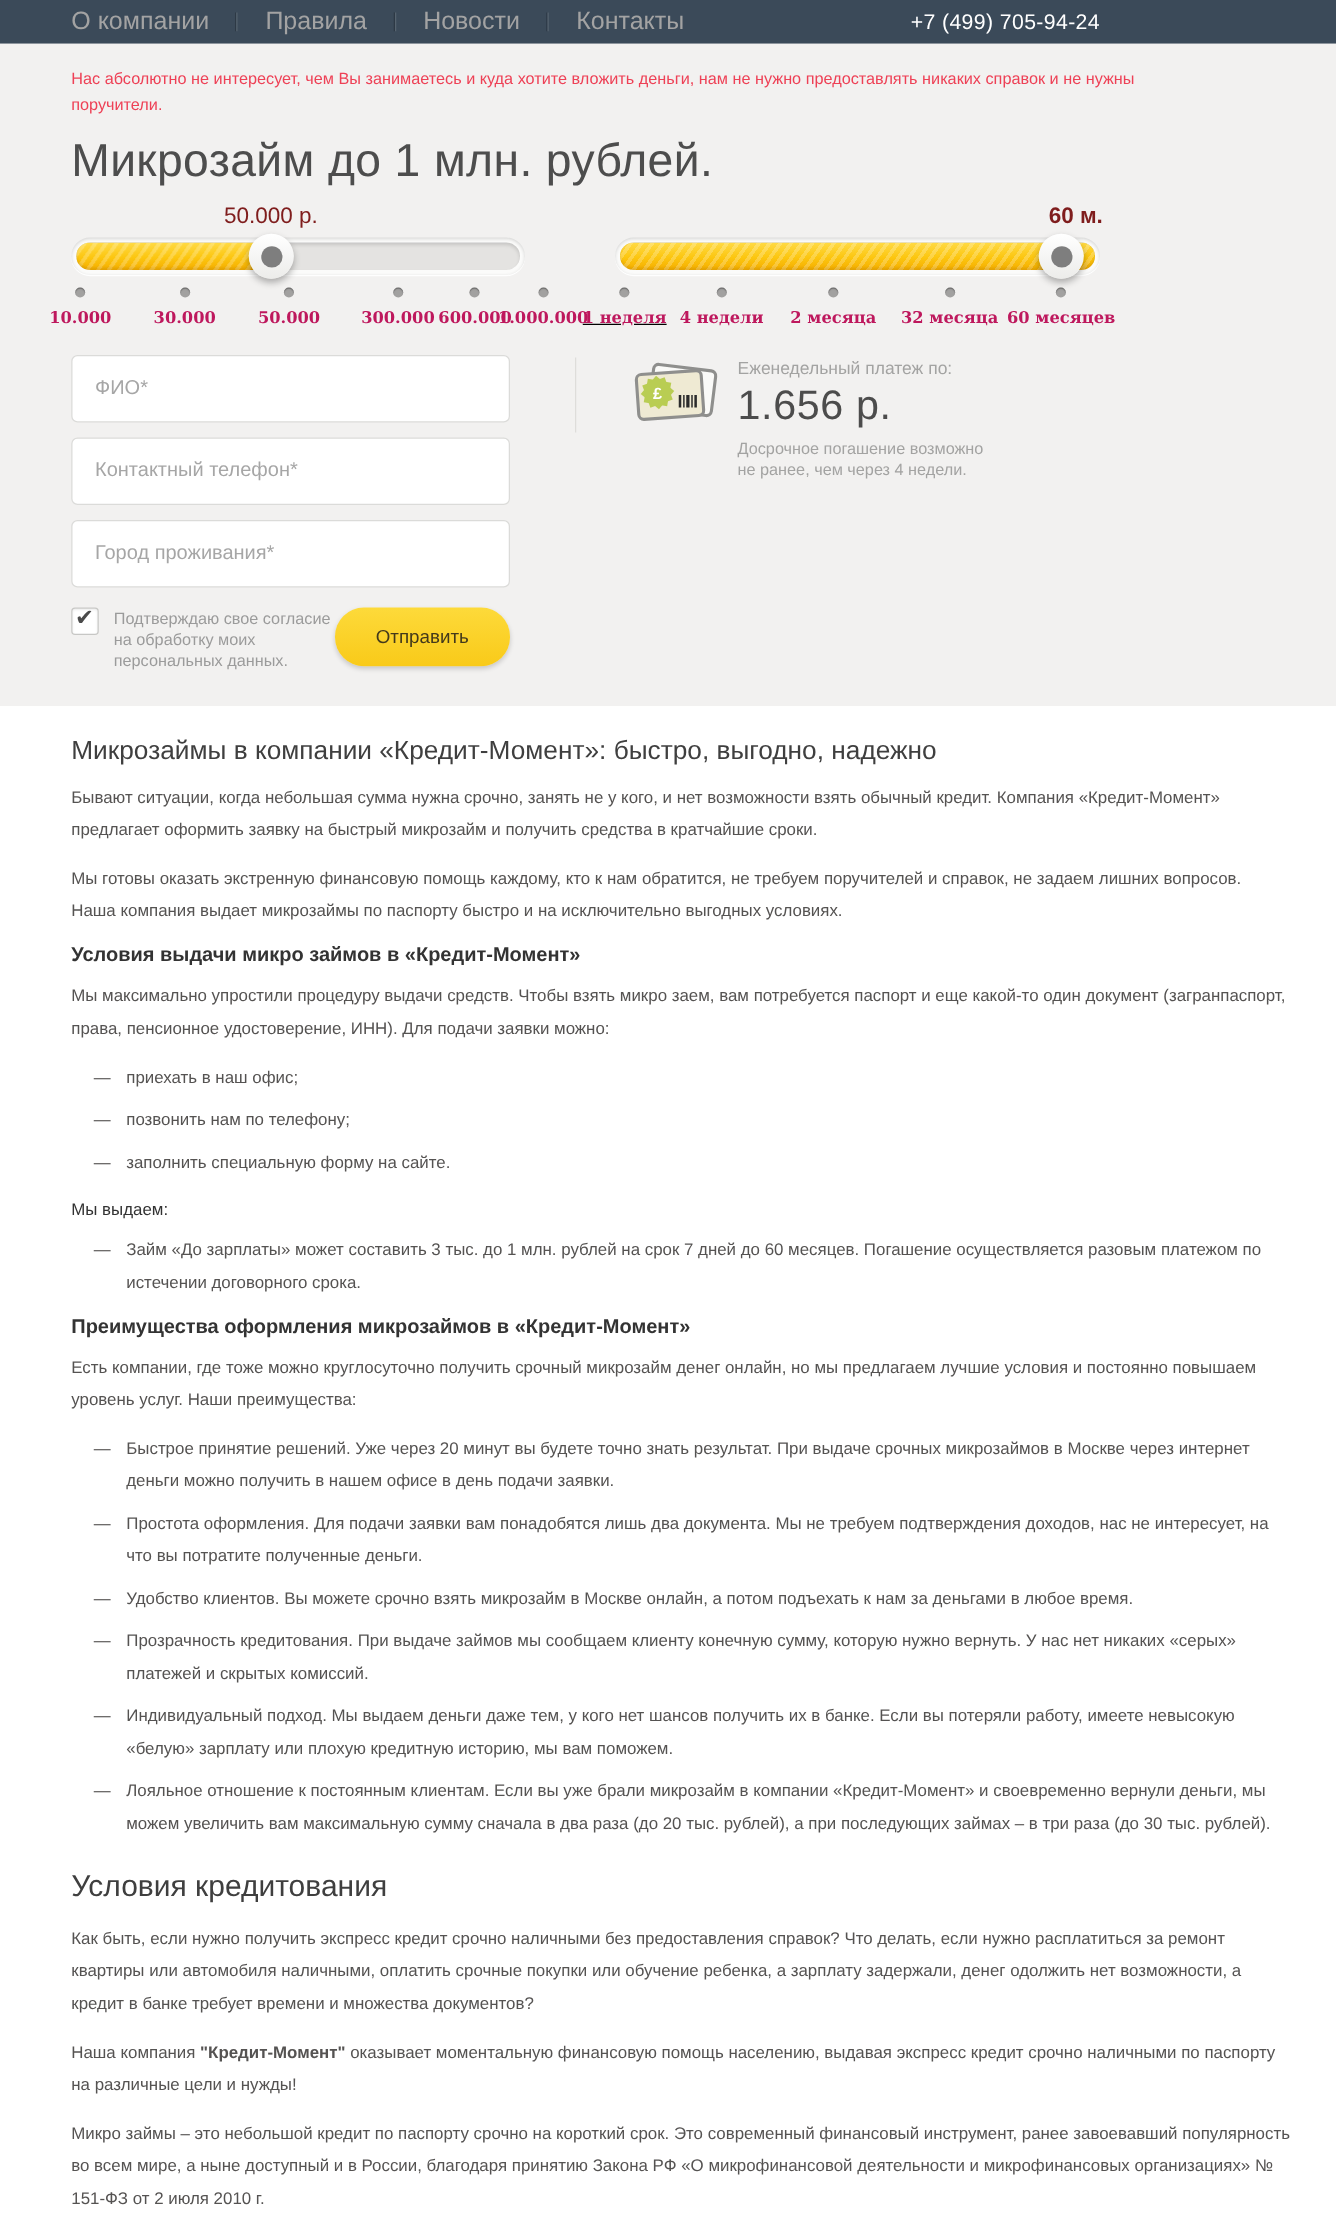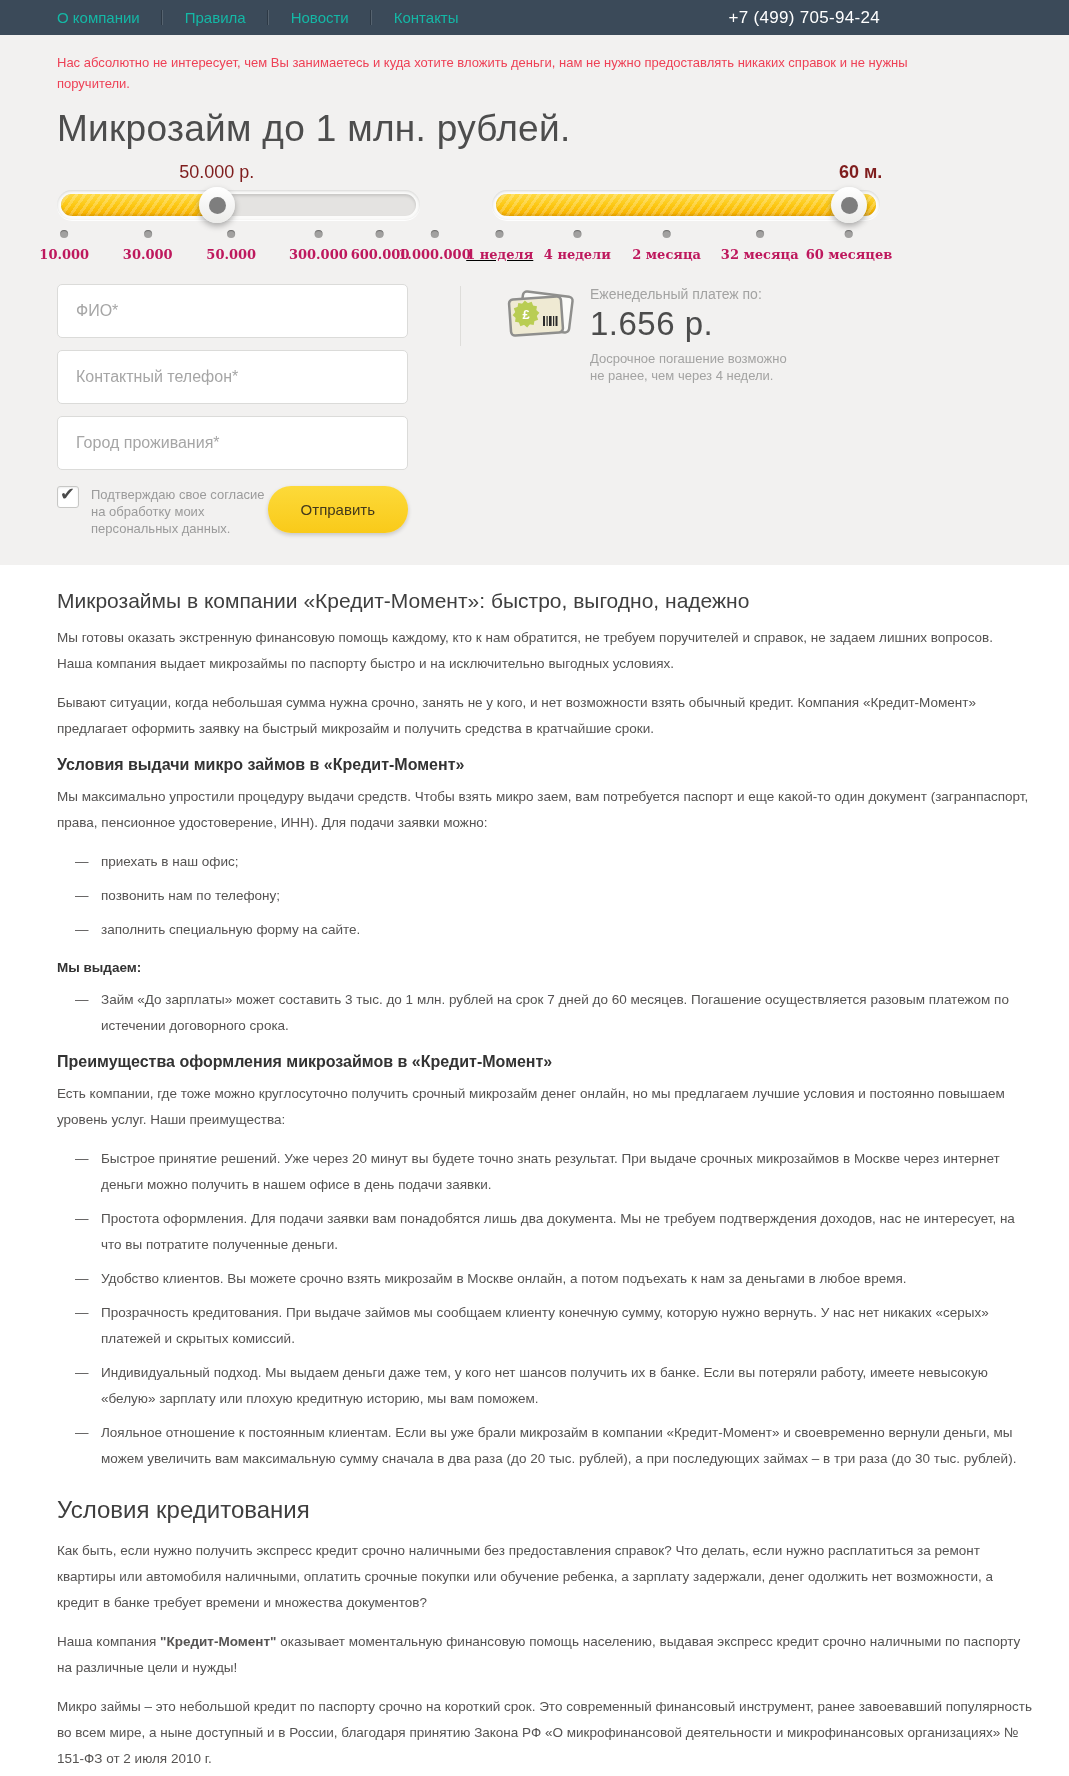--- a/index.html
+++ b/index.html
@@ -4,21 +4,21 @@
 <style>
   * { box-sizing: border-box; }
   html,body { margin:0; padding:0; }
   body { width:1069px; background:#ffffff; font-family:"Liberation Sans", sans-serif; }
 
   .container { width:975px; margin-left:57px; }
 
   
   .site-header { height:35px; background:#3b4a59; display:flex; align-items:center; padding-left:57px; }
   .site-header .nav { display:flex; align-items:center; gap:22px; }
-  .nav-item { color:#14b8a6; font-size:15px; text-decoration:none; cursor:pointer; }
+  .nav-item { color:#a3a3a3; font-size:20px; text-decoration:none; cursor:pointer; }
   .nav-sep { width:1px; height:15px; background:#56636f; box-shadow:-1px 0 0 #2d3945; }
   .header-phone { margin-left:auto; margin-right:189px; color:#ffffff; font-size:17px; letter-spacing:.3px; }
 
   
   .hero { background:#f2f1f0; padding-bottom:28px; }
   .disclaimer { margin:0; padding-top:17px; max-width:885px; color:#ee4156; font-size:13px; line-height:21px; }
   h1.page-title { margin:14px 0 10px; font-size:37px; font-weight:300; color:#4d4d4d; letter-spacing:.3px; }
 
   .sliders-row { display:flex; }
   .slider-unit { position:relative; padding-top:30px; }
@@ -74,21 +74,21 @@
   .pay-label { font-size:14px; color:#a3a3a2; }
   .pay-amount { font-size:33px; font-weight:300; color:#4c4c4c; margin:3px 0 7px; letter-spacing:.5px; }
   .pay-note { width:205px; font-size:13px; line-height:17px; color:#a3a3a2; }
 
   
   .content { background:#ffffff; padding:24px 0 44px; }
   .content h2 { font-size:21px; font-weight:400; color:#3f3f3f; margin:0 0 12px; }
   .content h2.h2-large { font-size:24px; margin:24px 0 14px; }
   .content h3 { font-size:16px; font-weight:bold; color:#333; margin:14px 0 10px; }
   .content p { font-size:13.5px; line-height:26px; color:#555352; margin:0 0 13px; }
-  .content p.strong-label { font-weight:bold; color:#333; margin:2px 0 6px; }
+  .content p.strong-label { font-weight:normal; color:#333; margin:2px 0 6px; }
   .content ul { list-style:none; margin:2px 0 12px; padding:0; }
   .content li { position:relative; padding-left:44px; margin-bottom:8px; font-size:13.5px; line-height:26px; color:#555352; }
   .content li .dash { position:absolute; left:18px; color:#555352; }
 </style>
 </head>
 <body>
 
 <header class="site-header">
   <nav class="nav">
     <a class="nav-item">О компании</a>
@@ -226,22 +226,22 @@
           </div>
         </div>
       </div>
     </div>
   </div>
 </section>
 
 <section class="content">
   <div class="container">
     <h2>Микрозаймы в компании «Кредит-Момент»: быстро, выгодно, надежно</h2>
+    <p>Бывают ситуации, когда небольшая сумма нужна срочно, занять не у кого, и нет возможности взять обычный кредит. Компания «Кредит-Момент» предлагает оформить заявку на быстрый микрозайм и получить средства в кратчайшие сроки.</p>
     <p>Мы готовы оказать экстренную финансовую помощь каждому, кто к нам обратится, не требуем поручителей и справок, не задаем лишних вопросов. Наша компания выдает микрозаймы по паспорту быстро и на исключительно выгодных условиях.</p>
-    <p>Бывают ситуации, когда небольшая сумма нужна срочно, занять не у кого, и нет возможности взять обычный кредит. Компания «Кредит-Момент» предлагает оформить заявку на быстрый микрозайм и получить средства в кратчайшие сроки.</p>
 
     <h3>Условия выдачи микро займов в «Кредит-Момент»</h3>
     <p>Мы максимально упростили процедуру выдачи средств. Чтобы взять микро заем, вам потребуется паспорт и еще какой-то один документ (загранпаспорт, права, пенсионное удостоверение, ИНН). Для подачи заявки можно:</p>
     <ul>
       <li>
         <span class="dash">—</span>
         <span>приехать в наш офис;</span>
       </li>
       <li>
         <span class="dash">—</span>

